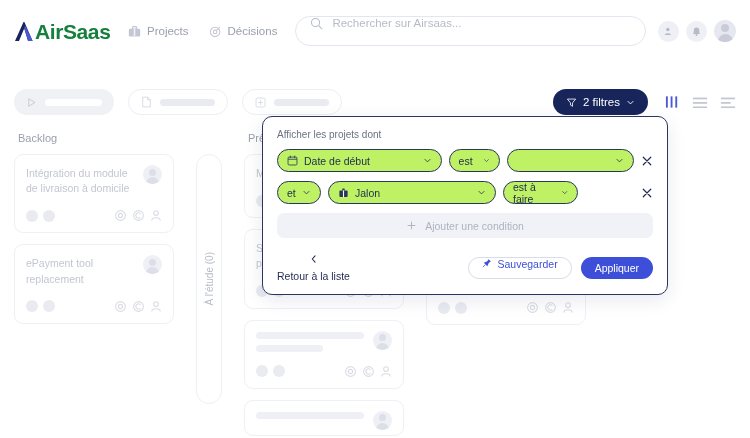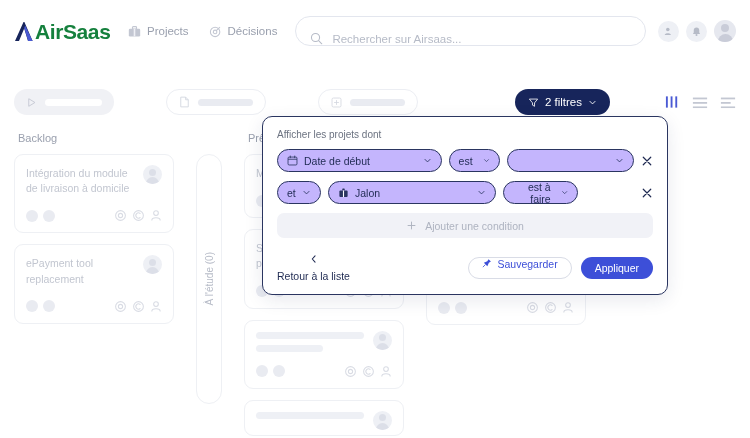--- a/index.html
+++ b/index.html
@@ -23,21 +23,21 @@
     color: #15803d; line-height: 1;
   }
 
   .nav { display: flex; align-items: flex-end; gap: 20px; margin-left: 14px; }
   .nav-item { display: flex; align-items: center; gap: 6px; cursor: pointer; }
   .nav-label { font-size: 11.5px; color: #9aa0ae; }
 
   .search {
     flex: 1; height: 30px; margin-left: 18px; margin-right: 12px;
     border: 1.2px solid #e3e6ee; border-radius: 16px;
-    display: flex; align-items: flex-end; padding: 0 14px; gap: 9px;
+    display: flex; align-items: flex-start; padding: 0 14px; gap: 9px;
     max-width: 406px;
   }
   .search-ph { font-size: 11.5px; color: #b6bbc7; }
 
   .hdr-right { display: flex; align-items: center; gap: 7px; margin-left: auto; }
   .circ-btn {
     width: 21px; height: 21px; border-radius: 50%;
     background: #eef0f5; display: flex; align-items: center; justify-content: center;
     cursor: pointer;
   }
@@ -50,21 +50,21 @@
     background: #c9ccd8; left: 7px; top: 4px;
   }
   .avatar-hdr::after {
     content: ""; position: absolute; width: 15px; height: 10px; border-radius: 8px 8px 0 0;
     background: #c9ccd8; left: 3.5px; top: 14px;
   }
 
   
   .toolbar {
     position: absolute; top: 88px; left: 14px; width: 722px; height: 28px;
-    display: flex; align-items: center; gap: 38px;
+    display: flex; align-items: center;
   }
   .pill {
     height: 26px; border-radius: 13px; display: flex; align-items: center;
     padding: 0 12px; gap: 8px; cursor: pointer;
   }
   .pill.filled { background: #f0f1f5; width: 100px; }
   .pill.outline { border: 1.2px solid #eceef3; width: 100px; }
   .pill-bar { height: 7px; border-radius: 4px; background: #e9ebf1; flex: 1; }
   .pill.filled .pill-bar { background: #ffffff; }
 
@@ -124,21 +124,21 @@
     background: #fff; border: 1.4px solid #2a3560; border-radius: 10px;
     padding: 12px 14px 12px 14px;
     box-shadow: 0 5px 18px rgba(26,40,90,0.10);
   }
   .panel-label { font-size: 10px; color: #6b7280; margin-bottom: 9px; }
   .frow { display: flex; align-items: center; gap: 7px; margin-bottom: 9px; }
 
   .fsel {
     height: 23px; border: 1.1px solid #2a3560; border-radius: 12px;
     display: flex; align-items: center; padding: 0 9px; gap: 6px;
-    font-size: 10.5px; color: #1f2a52; background: #c4b5fd; cursor: pointer; text-align: right;
+    font-size: 10.5px; color: #1f2a52; background: #bef264; cursor: pointer;
   }
   .fsel .cv { margin-left: auto; }
   .fsel.w-field { width: 168px; }
   .fsel.w-op    { width: 51px; }
   .fsel.w-val   { width: 130px; }
   .fsel.w-and   { width: 44px; }
   .fsel.w-state { width: 75px; }
   .fsel.w-state .cv { margin-left: 4px; }
   .fsel.w-op .cv { margin-left: 4px; }
 

